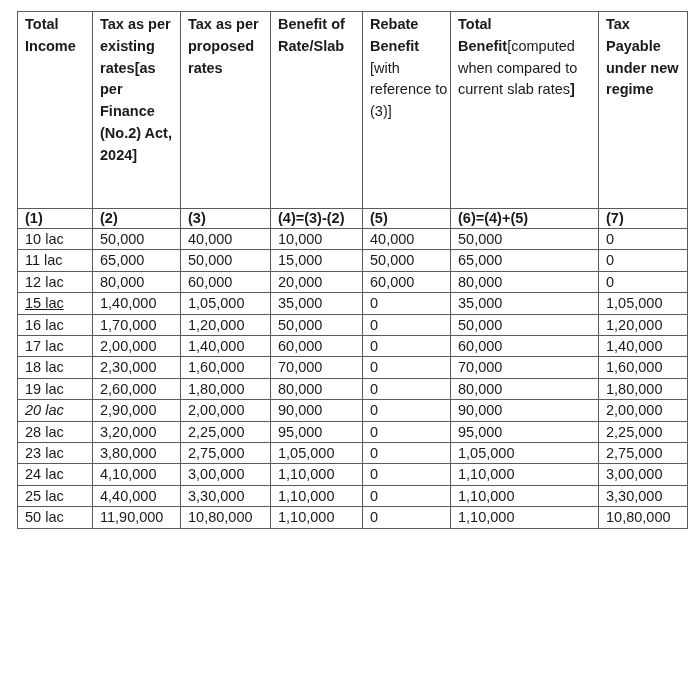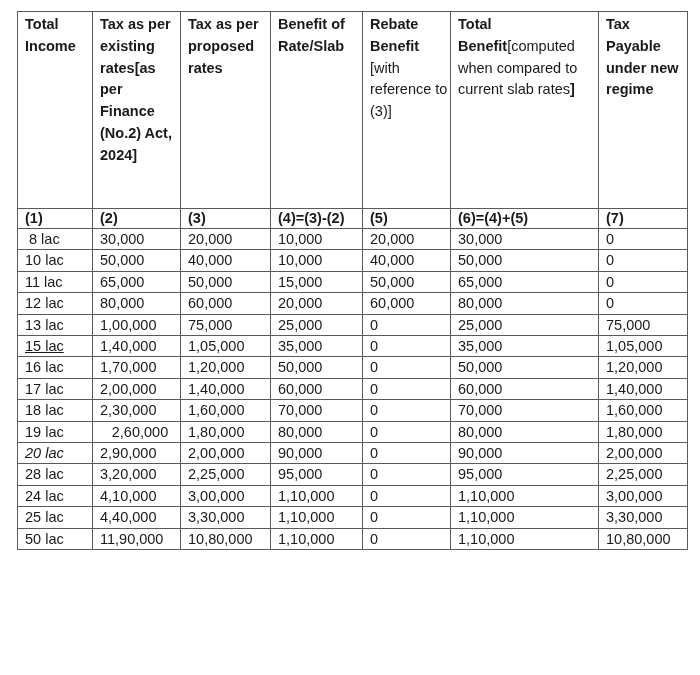--- a/index.html
+++ b/index.html
@@ -53,29 +53,20 @@
   <tbody id="tbody">
     <tr class="idx" id="idx-row">
         <td>(1)</td>
         <td>(2)</td>
         <td>(3)</td>
         <td>(4)=(3)-(2)</td>
         <td>(5)</td>
         <td>(6)=(4)+(5)</td>
         <td>(7)</td>
       </tr>
-  <tr class="row">
-        <td style="white-space: pre;"> 8 lac</td>
-        <td style="white-space: pre;">30,000</td>
-        <td style="white-space: pre;">20,000</td>
-        <td style="white-space: pre;">10,000</td>
-        <td style="white-space: pre;">20,000</td>
-        <td style="white-space: pre;">30,000</td>
-        <td style="white-space: pre;">0</td>
-      </tr>
       <tr class="row">
         <td style="white-space: pre;">10 lac</td>
         <td style="white-space: pre;">50,000</td>
         <td style="white-space: pre;">40,000</td>
         <td style="white-space: pre;">10,000</td>
         <td style="white-space: pre;">40,000</td>
         <td style="white-space: pre;">50,000</td>
         <td style="white-space: pre;">0</td>
       </tr>
       <tr class="row">
@@ -88,29 +79,20 @@
         <td style="white-space: pre;">0</td>
       </tr>
       <tr class="row">
         <td style="white-space: pre;">12 lac</td>
         <td style="white-space: pre;">80,000</td>
         <td style="white-space: pre;">60,000</td>
         <td style="white-space: pre;">20,000</td>
         <td style="white-space: pre;">60,000</td>
         <td style="white-space: pre;">80,000</td>
         <td style="white-space: pre;">0</td>
-      </tr>
-      <tr class="row">
-        <td style="white-space: pre;">13 lac</td>
-        <td style="white-space: pre;">1,00,000</td>
-        <td style="white-space: pre;">75,000</td>
-        <td style="white-space: pre;">25,000</td>
-        <td style="white-space: pre;">0</td>
-        <td style="white-space: pre;">25,000</td>
-        <td style="white-space: pre;">75,000</td>
       </tr>
       <tr class="row">
         <td style="white-space: pre; text-decoration: underline;">15 lac</td>
         <td style="white-space: pre;">1,40,000</td>
         <td style="white-space: pre;">1,05,000</td>
         <td style="white-space: pre;">35,000</td>
         <td style="white-space: pre;">0</td>
         <td style="white-space: pre;">35,000</td>
         <td style="white-space: pre;">1,05,000</td>
       </tr>
@@ -136,21 +118,21 @@
         <td style="white-space: pre;">18 lac</td>
         <td style="white-space: pre;">2,30,000</td>
         <td style="white-space: pre;">1,60,000</td>
         <td style="white-space: pre;">70,000</td>
         <td style="white-space: pre;">0</td>
         <td style="white-space: pre;">70,000</td>
         <td style="white-space: pre;">1,60,000</td>
       </tr>
       <tr class="row">
         <td style="white-space: pre;">19 lac</td>
-        <td style="white-space: pre; text-align: center;">2,60,000</td>
+        <td style="white-space: pre;">2,60,000</td>
         <td style="white-space: pre;">1,80,000</td>
         <td style="white-space: pre;">80,000</td>
         <td style="white-space: pre;">0</td>
         <td style="white-space: pre;">80,000</td>
         <td style="white-space: pre;">1,80,000</td>
       </tr>
       <tr class="row">
         <td style="white-space: pre; font-style: italic;">20 lac</td>
         <td style="white-space: pre;">2,90,000</td>
         <td style="white-space: pre;">2,00,000</td>
@@ -160,20 +142,29 @@
         <td style="white-space: pre;">2,00,000</td>
       </tr>
       <tr class="row">
         <td style="white-space: pre;">28 lac</td>
         <td style="white-space: pre;">3,20,000</td>
         <td style="white-space: pre;">2,25,000</td>
         <td style="white-space: pre;">95,000</td>
         <td style="white-space: pre;">0</td>
         <td style="white-space: pre;">95,000</td>
         <td style="white-space: pre;">2,25,000</td>
+      </tr>
+      <tr class="row">
+        <td style="white-space: pre;">23 lac</td>
+        <td style="white-space: pre;">3,80,000</td>
+        <td style="white-space: pre;">2,75,000</td>
+        <td style="white-space: pre;">1,05,000</td>
+        <td style="white-space: pre;">0</td>
+        <td style="white-space: pre;">1,05,000</td>
+        <td style="white-space: pre;">2,75,000</td>
       </tr>
       <tr class="row">
         <td style="white-space: pre;">24 lac</td>
         <td style="white-space: pre;">4,10,000</td>
         <td style="white-space: pre;">3,00,000</td>
         <td style="white-space: pre;">1,10,000</td>
         <td style="white-space: pre;">0</td>
         <td style="white-space: pre;">1,10,000</td>
         <td style="white-space: pre;">3,00,000</td>
       </tr>

